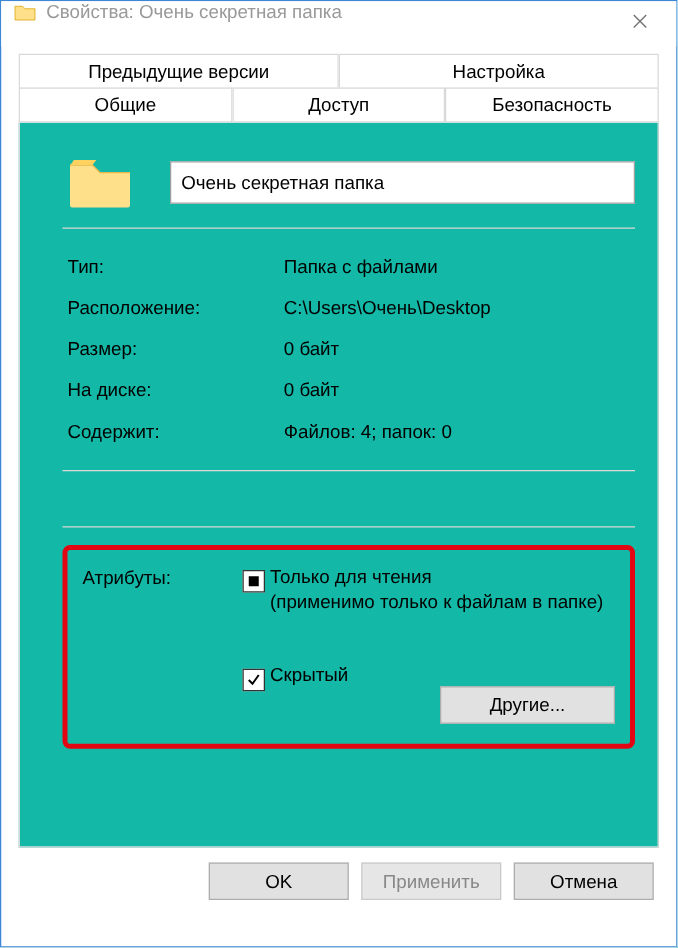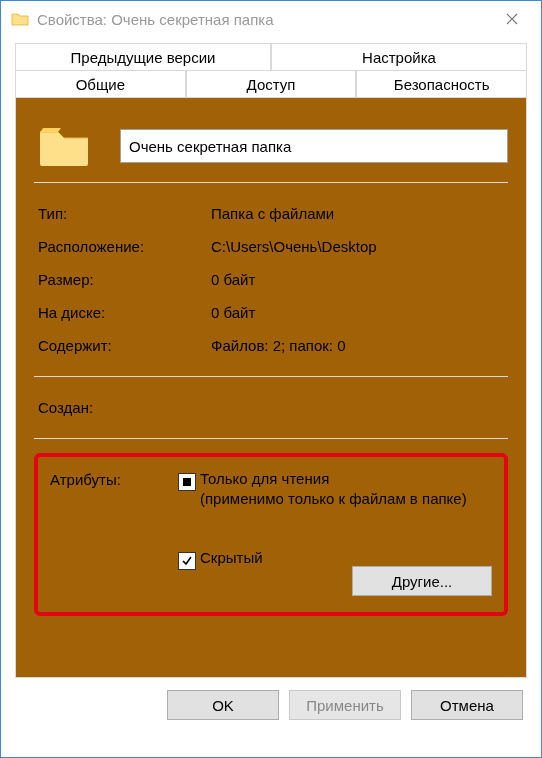--- a/index.html
+++ b/index.html
@@ -20,21 +20,21 @@
     border: 1px solid #3d86d6;
     background: #fff;
     position: relative;
     display: flex;
     flex-direction: column;
   }
   
   .titlebar {
     height: 36px;
     display: flex;
-    align-items: center;
+    align-items: flex-start;
     justify-content: space-between;
     padding: 0 4px 0 10px;
     background: #fff;
   }
   .title-left {
     display: flex;
     align-items: center;
     gap: 8px;
   }
   .title-text {
@@ -92,22 +92,22 @@
   .tab-row.upper .tab { border-bottom: 1px solid #d9d9d9; }
   .tab-row.lower .tab { margin-top: -1px; border-bottom: 1px solid #d9d9d9; }
   .tab.active {
     border-bottom: 1px solid #fff;
     background: #fff;
     z-index: 2;
   }
   .panel-border {
     border: 1px solid #d9d9d9;
     border-top: none;
-    padding: 26px 18px 10px 18px;
-    background: #a16207;
+    padding: 26px 18px 10px 34px;
+    background: #14b8a6;
     min-height: 580px;
     box-sizing: border-box;
   }
 
   
   .hdr {
     display: flex;
     align-items: center;
     gap: 30px;
     margin-bottom: 14px;
@@ -282,27 +282,26 @@
         <div class="prop-row">
           <div class="prop-label">Размер:</div>
           <div class="prop-value">0 байт</div>
         </div>
         <div class="prop-row">
           <div class="prop-label">На диске:</div>
           <div class="prop-value">0 байт</div>
         </div>
         <div class="prop-row">
           <div class="prop-label">Содержит:</div>
-          <div class="prop-value">Файлов: 2; папок: 0</div>
+          <div class="prop-value">Файлов: 4; папок: 0</div>
         </div>
 
         <hr class="section">
 
         <div class="prop-row">
-          <div class="prop-label">Создан:</div>
         </div>
 
         <hr class="section">
 
         <div class="attr-wrap">
           <div class="attr-row">
             <div class="attr-label">Атрибуты:</div>
             <div class="attr-body">
 
               <div class="chk-line">

